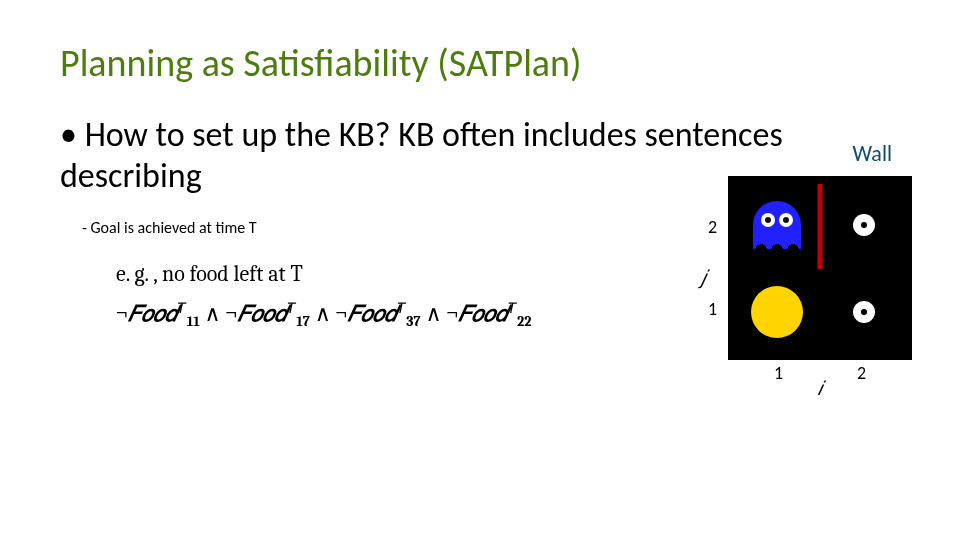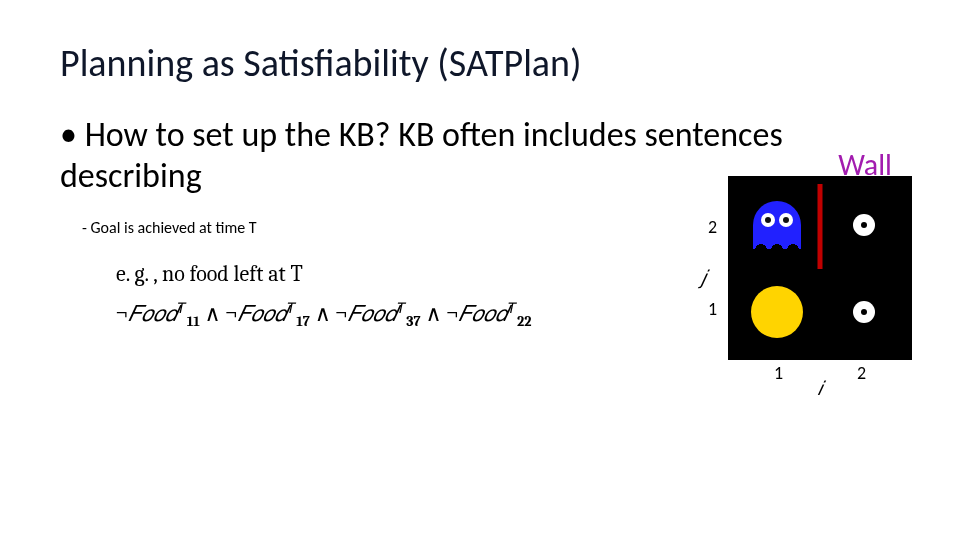--- a/index.html
+++ b/index.html
@@ -15,21 +15,21 @@
   .slide {
     position: relative;
     width: 960px;
     height: 540px;
     box-sizing: border-box;
     padding: 40px 60px 40px 60px;
   }
   .title {
     font-size: 38px;
     font-weight: 400;
-    color: #0f172a;
+    color: #4d7c0f;
     margin-top: 0;
     margin-bottom: 28px;
   }
   .bullet1 {
     font-size: 34px;
     font-weight: 400;
     margin-left: 0;
     margin-bottom: 22px;
   }
   .bullet1::before {
@@ -48,24 +48,24 @@
   .formula {
     font-family: "Cambria Math", "Cambria", "Times New Roman", serif;
     font-size: 22px;
     margin-left: 56px;
     line-height: 1.8;
   } 
   .sub { font-size: 0.65em; vertical-align: sub; line-height:0;font-weight:bold; }
   .sup { font-size: 0.65em; vertical-align: super; line-height:0; }
   .wall-label {
     position: absolute;
-    top: 146px;
+    top: 140px;
     right: 68px;
-    font-size: 30px;
-    color: #a21caf;
+    font-size: 22px;
+    color: #0c4a6e;
   }
   .grid-container {
     position: absolute;
     top: 176px;
     right: 40px;
     width: 192px;
   }
   .grid-frame {
     width: 184px;
     height: 184px;
@@ -180,21 +180,21 @@
   .tick.i1 { bottom: -26px; left: 44px; }
   .tick.i2 { bottom: -26px; right: 44px; }
   .axis-i, .axis-j {
     position: absolute;
     font-family: "Cambria Math","Times New Roman",serif;
     font-style: italic;
     font-size: 20px;
   }
   .axis-j { top: 88px; left: -30px; }
   .axis-i { bottom: -42px; left: 50%; transform: translateX(-50%); }
-  .italic { font-style: italic; }
+  .italic { font-style: italic; font-weight: bold; }
 </style>
 </head>
 <body>
 
 <div class="slide">
 
   <div class="title">Planning as Satisfiability (SATPlan)</div>
 
   <div class="bullet1">How to set up the KB? KB often includes sentences describing</div>
 

